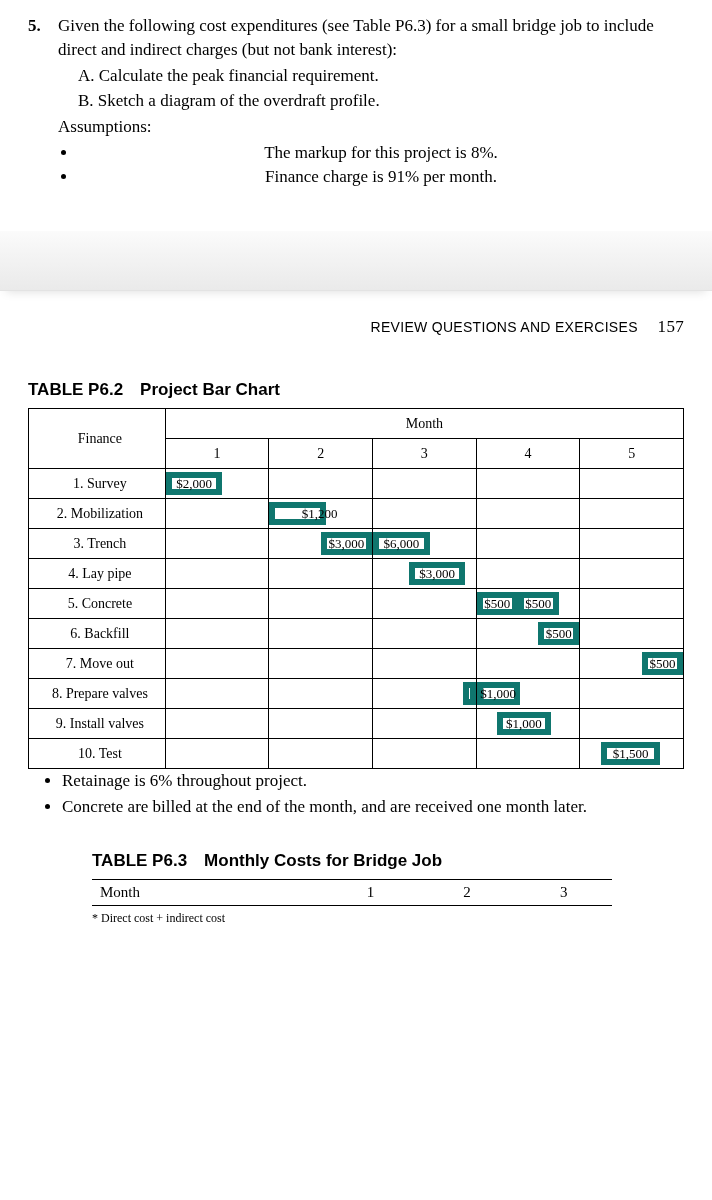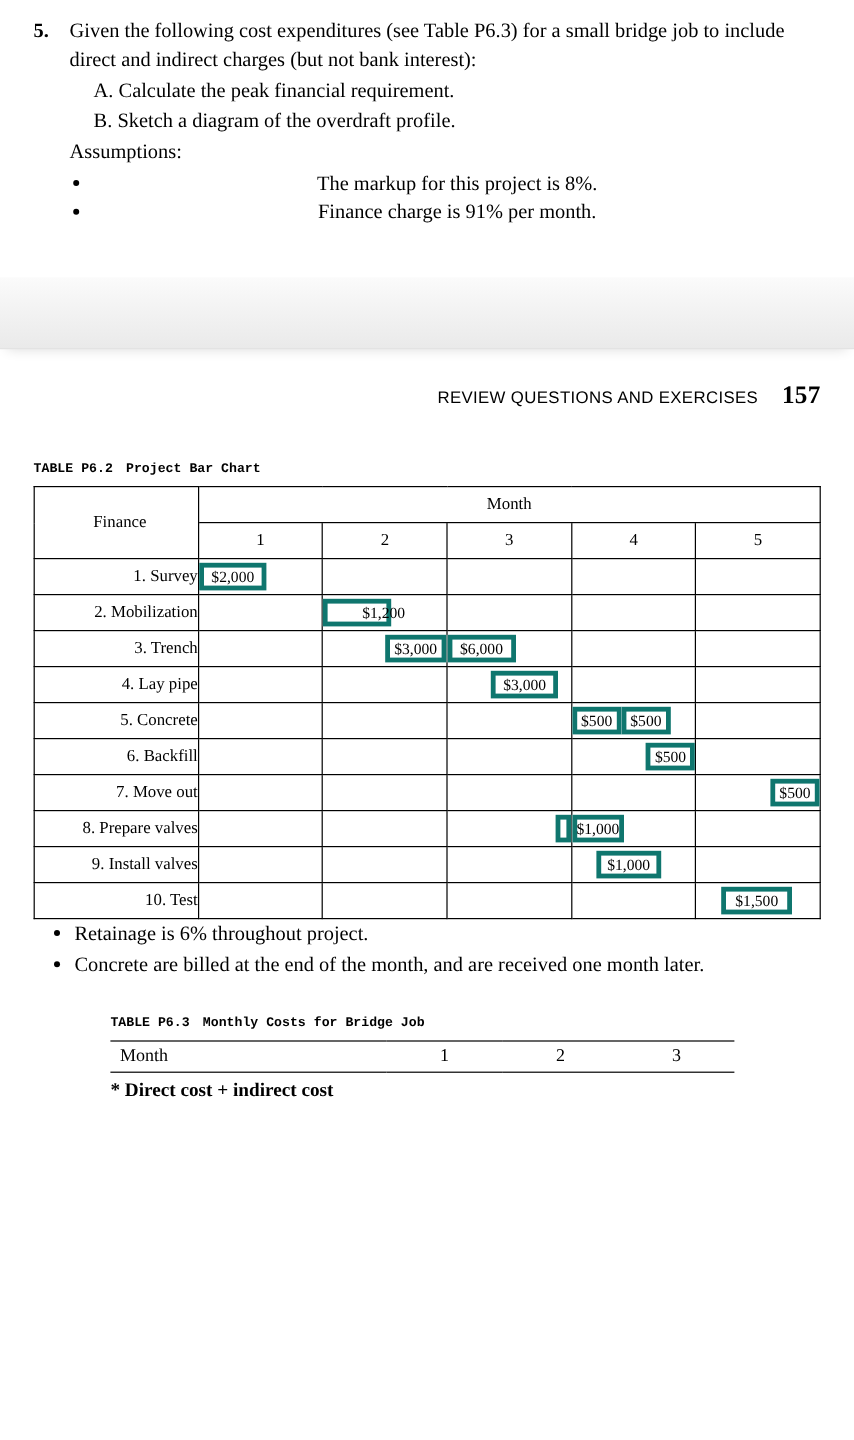--- a/index.html
+++ b/index.html
@@ -23,39 +23,39 @@
   .bullets li { margin: 0; }
   .gap-band {
     margin-top: 42px;
     height: 60px;
     background: linear-gradient(#fbfbfb, #f2f2f2 50%, #eaeaea);
     border-bottom: 1px solid #e3e3e3;
     box-shadow: 0 6px 10px -6px rgba(0,0,0,0.15);
   }
   .page-bottom { padding: 24px 28px 30px 28px; }
   .runhead { text-align: right; font-size: 14px; margin-bottom: 40px; letter-spacing: 0.3px; }
-  .runhead .pnum { font-weight: bold; font-size: 21px; margin-left: 16px; }
-  .table-title { font-weight: bold; font-size: 11px; margin-bottom: 6px; font-family: Liberation Mono, monospace; }
+  .runhead .pnum { font-weight: normal; font-size: 17px; margin-left: 16px; }
+  .table-title { font-weight: bold; font-size: 17px; margin-bottom: 6px; font-family: Liberation Sans, sans-serif; }
   .barchart { border-collapse: collapse; width: 100%; font-size: 14px; }
   .barchart td, .barchart th { border: 1px solid #000; padding: 0; height: 30px; vertical-align: middle; }
-  .barchart .act-col { width: 132px; padding-left: 6px; text-align: right; font-weight: normal; }
+  .barchart .act-col { width: 132px; padding-left: 6px; text-align: center; font-weight: normal; }
   .barchart .month-col { width: 100px; position: relative; }
   .barchart .mh { text-align: center; font-weight: normal; }
   .barchart .month-label { text-align: center; font-weight: normal; }
-  .barcell { position: absolute; top: 3px; bottom: 3px; border: 4px solid #0f766e; background: #fff; display: flex; align-items: center; justify-content: center; font-size: 13px; }
+  .barcell { position: absolute; top: 3px; bottom: 3px; border: 6px solid #0f766e; background: #fff; display: flex; align-items: center; justify-content: center; font-size: 13px; }
   .notes { }
   .notes ul { list-style: disc; margin: 0; padding-left: 34px; }
   .notes li { margin: 0 0 2px 0; }
   .table63-wrap { margin: 30px 0 0 64px; width: 520px; }
   .table63 { border-collapse: collapse; width: 100%; font-size: 15px; }
   .table63 th, .table63 td { text-align: center; padding: 2px 8px; font-weight: normal; }
   .table63 .left { text-align: left; }
   .table63 .hr-top td, .table63 .hr-top th { border-top: 1px solid #000; }
   .table63 .hr-bot td, .table63 .hr-bot th { border-bottom: 1px solid #000; }
-  .footnote { font-size: 16px; margin-top: 4px; font-weight: bold; }
+  .footnote { font-size: 12px; margin-top: 4px; }
 </style>
 </head>
 <body>
 
 <div class="page-top">
   <div class="problem">
     <div class="num">5.</div>
     <div class="body">
       <p>Given the following cost expenditures (see Table P6.3) for a small bridge job to include direct and indirect charges (but not bank interest):</p>
       <p class="sub">A. Calculate the peak financial requirement.</p>

